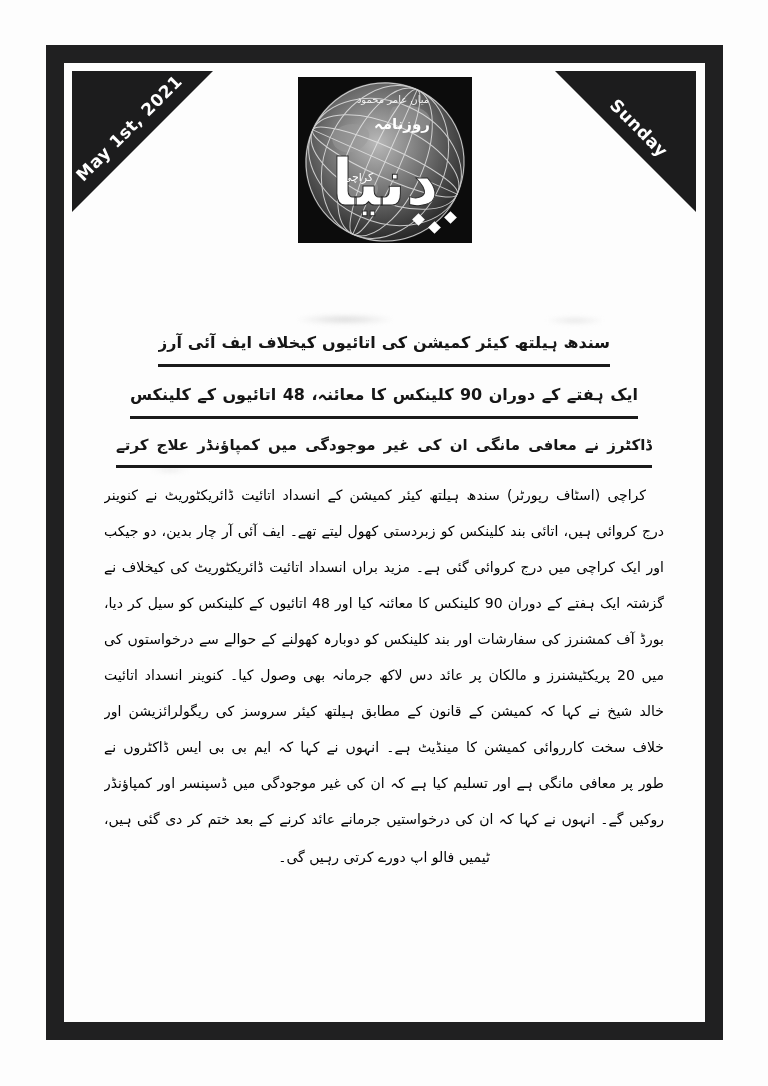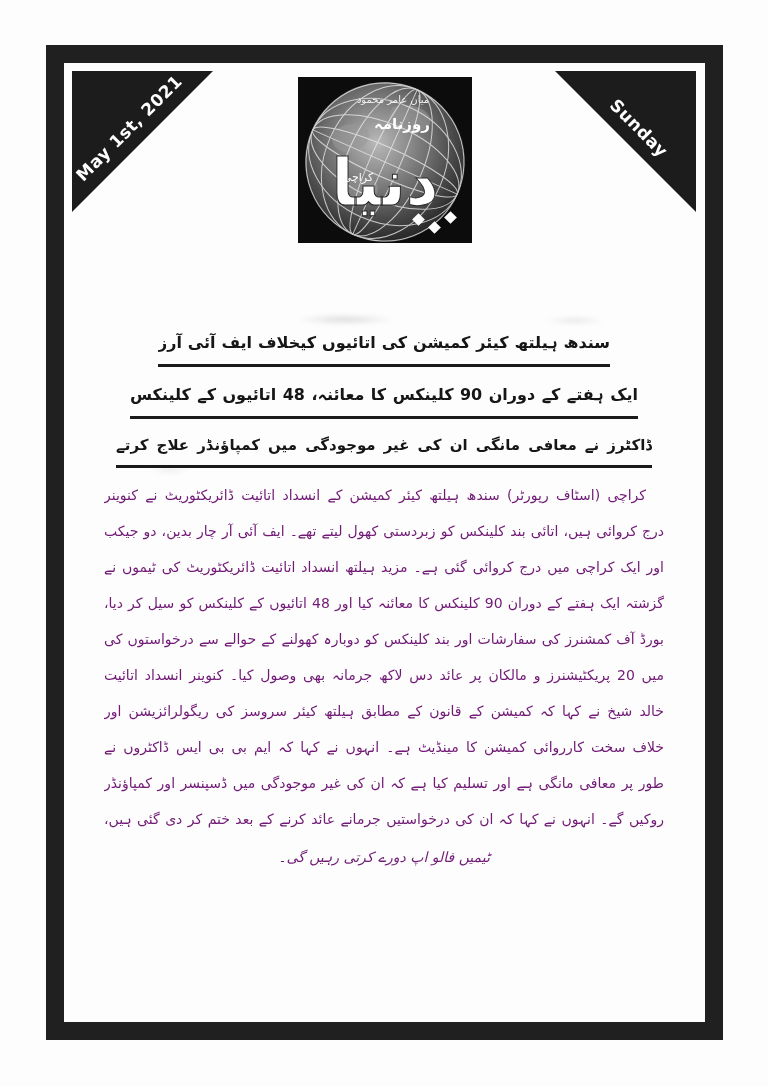--- a/index.html
+++ b/index.html
@@ -49,30 +49,30 @@
     font-weight:bold;
     font-family:"DejaVu Sans", sans-serif;
   }
   .h1 { width:452px; height:43px; line-height:38px; font-size:16px; }
   .h2 { width:508px; height:43px; line-height:38px; font-size:16px; }
   .h3 { width:536px; height:40px; line-height:35px; font-size:15px; font-weight:bold; }
 
   
   .article {
     position:absolute; left:104px; top:478px; width:560px;
-    direction:rtl; color:#701a75;
+    direction:rtl; color:#000000;
   }
   .line {
     height:36px; line-height:34px; font-size:14px;
     text-align:justify; text-align-last:justify;
     overflow:hidden; white-space:normal;
     font-family:"DejaVu Sans", sans-serif;
   }
   .line.first { padding-right:18px; }
-  .line.last  { text-align-last:center; margin-top:2px;font-style:italic; }
+  .line.last  { text-align-last:center; margin-top:2px; }
 
   
   .smudge { position:absolute; border-radius:50%; filter:blur(2px); }
   .smudge-1 { left:295px; top:314px; width:100px; height:11px;
               background:radial-gradient(closest-side,#c9c9c9,rgba(255,255,255,0)); opacity:.65; }
   .smudge-2 { left:545px; top:316px; width:60px; height:9px;
               background:radial-gradient(closest-side,#d4d4d4,rgba(255,255,255,0)); opacity:.55; }
   .smudge-3 { left:150px; top:466px; width:40px; height:8px;
               background:radial-gradient(closest-side,#dadada,rgba(255,255,255,0)); opacity:.5; }
 </style>
@@ -138,21 +138,21 @@
 
   <div class="headlines">
     <div class="headline h1">سندھ ہیلتھ کیئر کمیشن کی اتائیوں کیخلاف ایف آئی آرز درج</div>
     <div class="headline h2">ایک ہفتے کے دوران 90 کلینکس کا معائنہ، 48 اتائیوں کے کلینکس سیل</div>
     <div class="headline h3">ڈاکٹرز نے معافی مانگی ان کی غیر موجودگی میں کمپاؤنڈر علاج کرتے ہیں، ڈاکٹر خالد</div>
   </div>
 
   <div class="article">
     <div class="line first">کراچی (اسٹاف رپورٹر) سندھ ہیلتھ کیئر کمیشن کے انسداد اتائیت ڈائریکٹوریٹ نے کنوینر</div>
     <div class="line">درج کروائی ہیں، اتائی بند کلینکس کو زبردستی کھول لیتے تھے۔ ایف آئی آر چار بدین، دو جیکب آباد</div>
-    <div class="line">اور ایک کراچی میں درج کروائی گئی ہے۔ مزید ہیلتھ انسداد اتائیت ڈائریکٹوریٹ کی ٹیموں نے</div>
+    <div class="line">اور ایک کراچی میں درج کروائی گئی ہے۔ مزید براں انسداد اتائیت ڈائریکٹوریٹ کی کیخلاف نے</div>
     <div class="line">گزشتہ ایک ہفتے کے دوران 90 کلینکس کا معائنہ کیا اور 48 اتائیوں کے کلینکس کو سیل کر دیا، جبکہ</div>
     <div class="line">بورڈ آف کمشنرز کی سفارشات اور بند کلینکس کو دوبارہ کھولنے کے حوالے سے درخواستوں کی روشنی</div>
     <div class="line">میں 20 پریکٹیشنرز و مالکان پر عائد دس لاکھ جرمانہ بھی وصول کیا۔ کنوینر انسداد اتائیت کمیٹی ڈاکٹر</div>
     <div class="line">خالد شیخ نے کہا کہ کمیشن کے قانون کے مطابق ہیلتھ کیئر سروسز کی ریگولرائزیشن اور اتائیوں کے</div>
     <div class="line">خلاف سخت کارروائی کمیشن کا مینڈیٹ ہے۔ انہوں نے کہا کہ ایم بی بی ایس ڈاکٹروں نے تحریری</div>
     <div class="line">طور پر معافی مانگی ہے اور تسلیم کیا ہے کہ ان کی غیر موجودگی میں ڈسپنسر اور کمپاؤنڈر مریضوں کا علاج</div>
     <div class="line">روکیں گے۔ انہوں نے کہا کہ ان کی درخواستیں جرمانے عائد کرنے کے بعد ختم کر دی گئی ہیں، مگر</div>
     <div class="line last">ٹیمیں فالو اپ دورے کرتی رہیں گی۔</div>
   </div>
 

